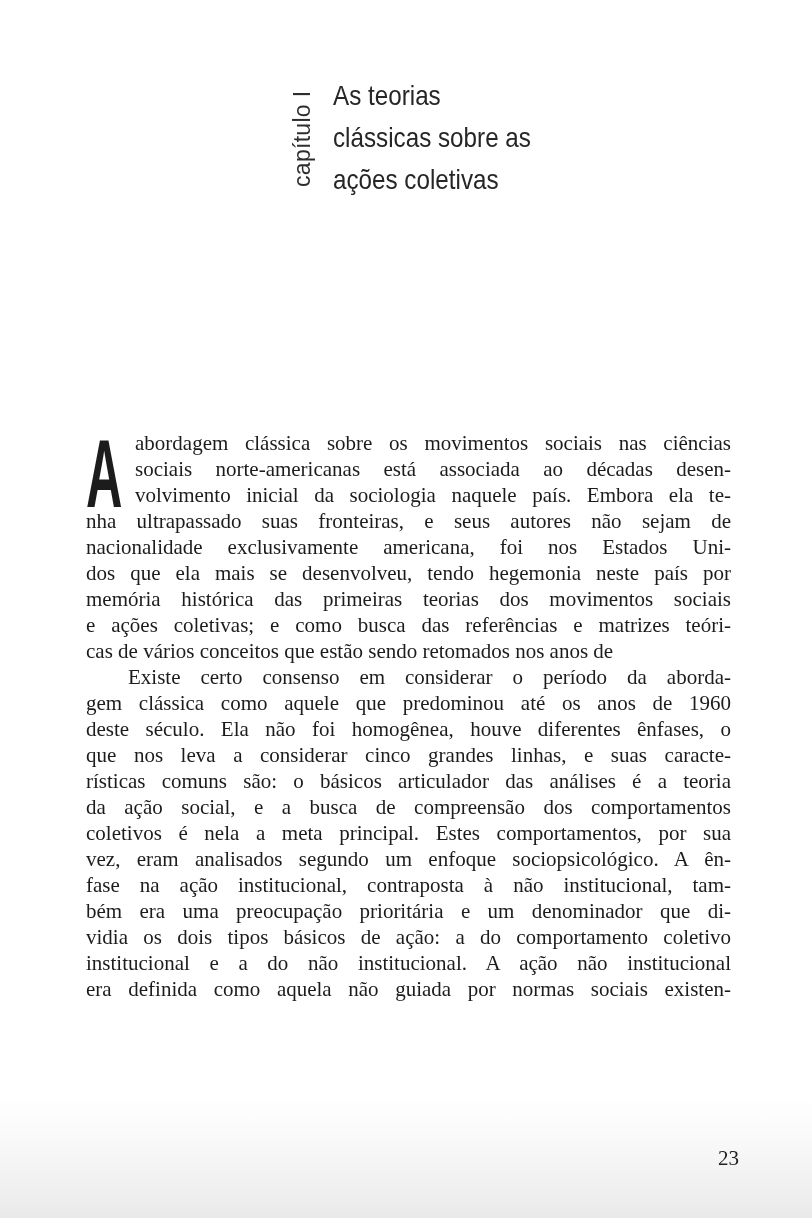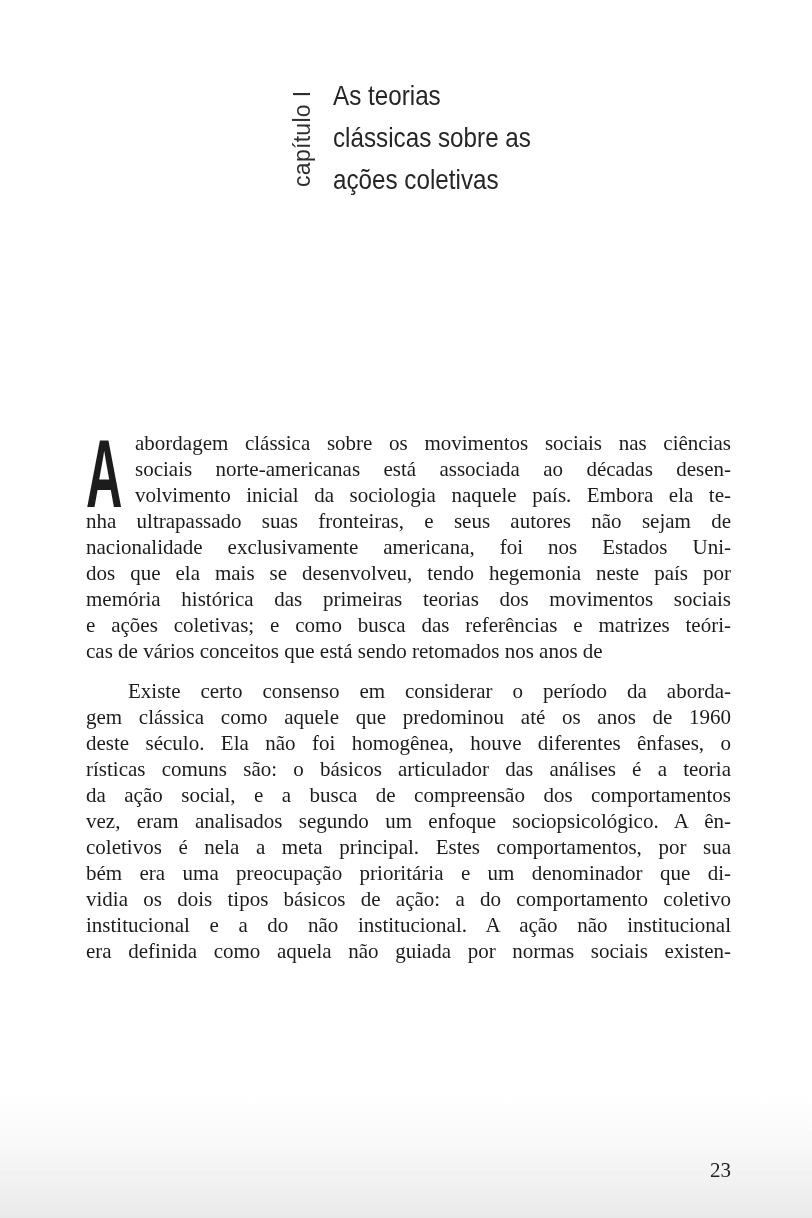--- a/index.html
+++ b/index.html
@@ -59,21 +59,20 @@
     color: #1c1c1c;
   }
   .line {
     text-align: justify;
     text-align-last: justify;
   }
   .para1 .line:last-child {
     text-align-last: left;
   }
   .para2 {
-    margin-top: 14px;
   }
   .para2 .line:first-child {
     text-indent: 42px;
   }
   .dropcap {
     float: left;
     width: 35px;
     height: 78px;
     margin-right: 14px;
     overflow: visible;
@@ -83,27 +82,26 @@
     font-family: "Liberation Sans", sans-serif;
     font-weight: 700;
     font-size: 97px;
     line-height: 88px;
     transform: scaleX(0.52);
     transform-origin: 0 0;
     color: #1c1c1c;
   }
   .folio {
     position: absolute;
-    left: 86px;
+    left: 94px;
     top: 1146px;
     width: 645px;
     text-align: right;
     font-size: 21px;
     color: #222222;
-    margin-top: 12px;
   }
 </style>
 </head>
 <body>
 
 <div class="page">
 
   <span class="chapter-label">capítulo I</span>
 
   <div class="title">
@@ -119,31 +117,33 @@
         <span class="dc">A</span>
       </span>
     <div class="line">abordagem clássica sobre os movimentos sociais nas ciências</div>
         <div class="line">sociais norte-americanas está associada ao décadas desen-</div>
         <div class="line">volvimento inicial da sociologia naquele país. Embora ela te-</div>
         <div class="line">nha ultrapassado suas fronteiras, e seus autores não sejam de</div>
         <div class="line">nacionalidade exclusivamente americana, foi nos Estados Uni-</div>
         <div class="line">dos que ela mais se desenvolveu, tendo hegemonia neste país por</div>
         <div class="line">memória histórica das primeiras teorias dos movimentos sociais</div>
         <div class="line">e ações coletivas; e como busca das referências e matrizes teóri-</div>
-        <div class="line">cas de vários conceitos que está sendo retomados nos anos de</div>
+        <div class="line">cas de vários conceitos que estão sendo retomados nos anos de</div>
       </div>
 
     <div class="para para2">
         <div class="line">Existe certo consenso em considerar o período da aborda-</div>
         <div class="line">gem clássica como aquele que predominou até os anos de 1960</div>
         <div class="line">deste século. Ela não foi homogênea, houve diferentes ênfases, o</div>
+        <div class="line">que nos leva a considerar cinco grandes linhas, e suas caracte-</div>
         <div class="line">rísticas comuns são: o básicos articulador das análises é a teoria</div>
         <div class="line">da ação social, e a busca de compreensão dos comportamentos</div>
+        <div class="line">coletivos é nela a meta principal. Estes comportamentos, por sua</div>
         <div class="line">vez, eram analisados segundo um enfoque sociopsicológico. A ên-</div>
-        <div class="line">coletivos é nela a meta principal. Estes comportamentos, por sua</div>
+        <div class="line">fase na ação institucional, contraposta à não institucional, tam-</div>
         <div class="line">bém era uma preocupação prioritária e um denominador que di-</div>
         <div class="line">vidia os dois tipos básicos de ação: a do comportamento coletivo</div>
         <div class="line">institucional e a do não institucional. A ação não institucional</div>
         <div class="line">era definida como aquela não guiada por normas sociais existen-</div>
       </div>
 
   </div>
 
   <div class="folio">23</div>
 

